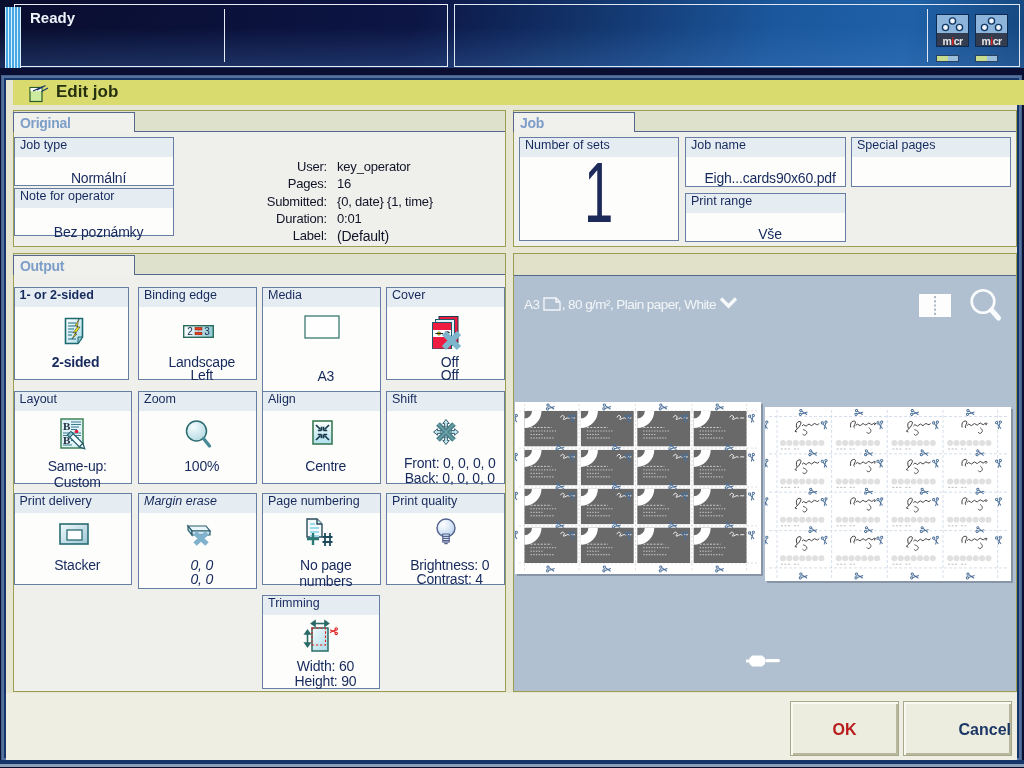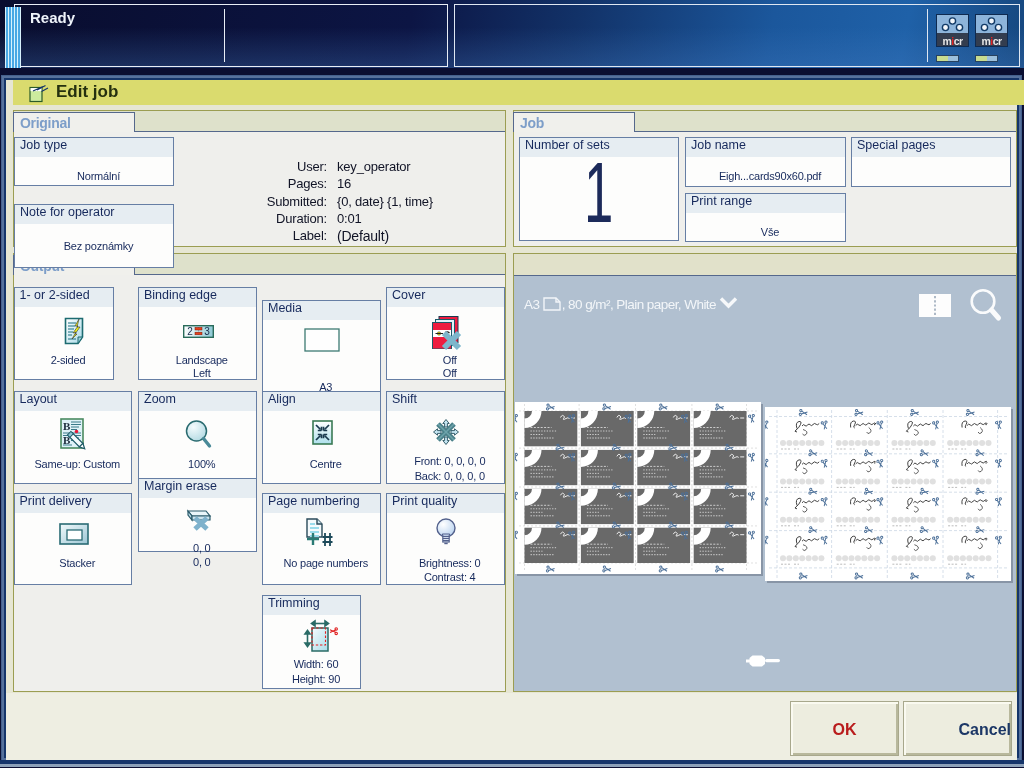--- a/index.html
+++ b/index.html
@@ -1,20 +1,20 @@
 <!DOCTYPE html>
 <html><head><meta charset="utf-8">
 <style>
 *{margin:0;padding:0;box-sizing:border-box;}
 html,body{width:1024px;height:768px;overflow:hidden;}
 body{font-family:"Liberation Sans",sans-serif;background:#0a0e31;position:relative;}
 .abs{position:absolute;}
 .hdr{background:#e6edf2;height:19px;font-size:12.5px;color:#16295c;padding:0px 0 0 5px;}
 .tile{position:absolute;background:#fdfdfc;border:1px solid #667ea4;}
-.cap{position:absolute;font-size:11px;color:#16295c;text-align:center;width:100%;letter-spacing:-0.2px;padding-left:9px;}
+.cap{position:absolute;font-size:14px;color:#16295c;text-align:center;width:100%;letter-spacing:-0.2px;padding-left:9px;}
 .tab{position:absolute;width:122px;height:20px;background:#f0f0ec;border:1px solid #55688c;border-bottom:none;font-weight:bold;font-size:14px;letter-spacing:-0.3px;color:#7d9ec9;padding:2px 0 0 6px;}
 .panel{position:absolute;border:1px solid #9b9d52;background:#efefec;}
 </style></head><body>
 
 <div class="abs" style="left:0;top:0;width:1024px;height:68px;background:linear-gradient(180deg,rgba(70,120,190,0) 40%,rgba(70,125,195,0.30) 100%),linear-gradient(100deg,#090d2e 0%,#0c1544 40%,#123268 56%,#1b579c 75%,#1f61a8 88%,#16477e 100%);"></div>
 <div class="abs" style="left:14px;top:4px;width:434px;height:63px;border:1px solid #e9eef6;"></div>
 <div class="abs" style="left:454px;top:4px;width:566px;height:63px;border:1px solid #dfe7f2;"></div>
 <div class="abs" style="left:224px;top:9px;width:1px;height:53px;background:#e9eef6;"></div>
 <div class="abs" style="left:927px;top:9px;width:1px;height:53px;background:#dfe7f2;"></div>
 <div class="abs" style="left:5px;top:7px;width:16px;height:61px;background:repeating-linear-gradient(90deg,#d8f2fc 0 1px,#49a8e4 1px 3px);"></div>
@@ -75,21 +75,21 @@
   </div>
 <div class="tab" style="left:13px;top:255px;">Output</div>
 <div class="panel" style="left:513px;top:253px;width:504px;height:439px;">
  <div style="position:absolute;left:0;top:0;width:502px;height:21px;background:#e1e1ca;"></div>
  <div style="position:absolute;left:0;top:21px;width:502px;height:416px;background:#b1c0d0;border-top:1px solid #55688c;"></div>
 </div>
 <div class="tile" style="left:14px;top:137px;width:160px;height:49px;">
     <div class="hdr">Job type</div>
     <div class="cap" style="top:32px;">Normální</div>
   </div>
-<div class="tile" style="left:14px;top:204px;width:160px;height:64px;">
+<div class="tile" style="left:14px;top:188px;width:160px;height:48px;">
     <div class="hdr">Note for operator</div>
     <div class="cap" style="top:35px;">Bez poznámky</div>
   </div>
 <div class="abs" style="left:200px;top:159px;width:127px;text-align:right;font-size:13px;color:#111426;letter-spacing:-0.2px;">User:</div>
 <div class="abs" style="left:337px;top:159px;font-size:13px;color:#111426;letter-spacing:-0.2px;">key_operator</div>
 <div class="abs" style="left:200px;top:176.3px;width:127px;text-align:right;font-size:13px;color:#111426;letter-spacing:-0.2px;">Pages:</div>
 <div class="abs" style="left:337px;top:176.3px;font-size:13px;color:#111426;letter-spacing:-0.2px;">16</div>
 <div class="abs" style="left:200px;top:193.60000000000002px;width:127px;text-align:right;font-size:13px;color:#111426;letter-spacing:-0.2px;">Submitted:</div>
 <div class="abs" style="left:337px;top:193.60000000000002px;font-size:13px;color:#111426;letter-spacing:-0.2px;">{0, date} {1, time}</div>
 <div class="abs" style="left:200px;top:210.90000000000003px;width:127px;text-align:right;font-size:13px;color:#111426;letter-spacing:-0.2px;">Duration:</div>
@@ -104,21 +104,21 @@
     <div class="hdr">Job name</div>
     <div class="cap" style="top:32px;">Eigh...cards90x60.pdf</div>
   </div>
 <div class="tile" style="left:685px;top:193px;width:161px;height:49px;">
     <div class="hdr">Print range</div>
     <div class="cap" style="top:32px;">Vše</div>
   </div>
 <div class="tile" style="left:851px;top:137px;width:160px;height:50px;">
     <div class="hdr">Special pages</div>
   </div>
-<div class="tile" style="left:13.5px;top:287px;width:100px;height:93px;">
+<div class="tile" style="left:13.5px;top:287px;width:115px;height:93px;font-weight:bold;">
     <div class="hdr">1- or 2-sided</div>
     <svg class="abs" style="left:49.25px;top:29px;overflow:visible;" width="20" height="28" viewBox="0 0 20 28">
       <defs>
         <linearGradient id="pg" x1="0" y1="0" x2="1" y2="1">
 <stop offset="0" stop-color="#ffffff"></stop>
           <stop offset="1" stop-color="#aadbe8"></stop>
         </linearGradient>
       </defs>
 <path d="M1.5 1.5 H18.5 V20 L14 26.5 H1.5 Z" fill="url(#pg)" stroke="#1d6b70" stroke-width="1.6"></path>
 <path d="M18.5 20 L14 26.5 L14 20 Z" fill="#9ccdd8" stroke="#1d6b70" stroke-width="1"></path>
@@ -146,21 +146,21 @@
 <rect x="0.7" y="0.7" width="29.6" height="11.6" fill="url(#bg2)" stroke="#2a6b5a" stroke-width="1.4"></rect>
 <text x="7" y="10" font-size="10" fill="#1a2a4a" text-anchor="middle" font-family="Liberation Sans">2</text>
 <text x="24" y="10" font-size="10" fill="#1a2a4a" text-anchor="middle" font-family="Liberation Sans">3</text>
 <path d="M15.5 1 V12" stroke="#9ab" stroke-width="1" stroke-dasharray="2 1.5"></path>
 <rect x="12" y="2.4" width="7" height="2.6" fill="#e8401c" stroke="#7a1a08" stroke-width="0.5"></rect>
 <rect x="12" y="7.2" width="7" height="2.6" fill="#e8401c" stroke="#7a1a08" stroke-width="0.5"></rect>
     </svg>
     <div class="cap" style="top:66px;">Landscape</div>
     <div class="cap" style="top:79px;">Left</div>
   </div>
-<div class="tile" style="left:262px;top:287px;width:118.5px;height:119px;margin-top:13px;">
+<div class="tile" style="left:262px;top:287px;width:118.5px;height:119px;">
     <div class="hdr">Media</div>
     <svg class="abs" style="left:41.25px;top:27px;overflow:visible;" width="36" height="24" viewBox="0 0 36 24">
       <rect x="1" y="1" width="34" height="22" fill="#fefefe" stroke="#3d7a72" stroke-width="1.3"></rect>
     </svg>
     <div class="cap" style="top:80px;">A3</div>
   </div>
 <div class="tile" style="left:386px;top:287px;width:118.5px;height:93px;">
     <div class="hdr">Cover</div>
     <svg class="abs" style="left:44.25px;top:28px;overflow:visible;" width="28" height="33" viewBox="0 0 28 33">
       <rect x="8" y="0.5" width="19" height="26" fill="#ee1c40" stroke="#1a3a50" stroke-width="1"></rect>
@@ -254,21 +254,21 @@
         <linearGradient id="sg" x1="0" y1="0" x2="1" y2="1">
 <stop offset="0" stop-color="#f2fafc"></stop>
           <stop offset="1" stop-color="#9cc6d4"></stop>
         </linearGradient>
       </defs>
 <rect x="1" y="1" width="28" height="20" fill="url(#sg)" stroke="#2a6b74" stroke-width="1.6"></rect>
 <rect x="8" y="7" width="15" height="10" fill="#ffffff" stroke="#2a6b74" stroke-width="1.3"></rect>
     </svg>
     <div class="cap" style="top:63px;">Stacker</div>
   </div>
-<div class="tile" style="left:138px;top:478px;width:118.5px;height:74px;">
+<div class="tile" style="left:138px;top:493px;width:118.5px;height:96px;font-style:italic;">
     <div class="hdr">Margin erase</div>
     <svg class="abs" style="left:43.25px;top:26px;overflow:visible;" width="30" height="26" viewBox="0 0 30 26">
       <g>
 <path d="M6 6 L24 6 L28 11 L10 11 Z" fill="#eaf6fa" stroke="#2a5a6a" stroke-width="1.2"></path>
 <path d="M6 6 L10 11 L10 15 L6 10 Z" fill="#b8d8e4" stroke="#2a5a6a" stroke-width="1.2"></path>
 <path d="M10 11 L28 11 L28 15 L10 15 Z" fill="#cde4ee" stroke="#2a5a6a" stroke-width="1.2"></path>
 </g>
 <path d="M13 13 L25 24 M25 13 L13 24" stroke="#7fb2cc" stroke-width="5"></path>
     </svg>
     <div class="cap" style="top:63px;">0, 0</div>
@@ -302,21 +302,21 @@
       </defs>
 <circle cx="10" cy="10" r="9" fill="url(#blg)" stroke="#53618c" stroke-width="1.4"></circle>
 <path d="M7 18.5 Q7 17 6.3 16 H13.7 Q13 17 13 18.5 Z" fill="#c8d8f0" stroke="#53618c" stroke-width="1"></path>
 <rect x="6.8" y="18.5" width="6.4" height="5.5" fill="#dce6f4" stroke="#53618c" stroke-width="1.2"></rect>
 <path d="M7 20.5 H13 M7 22.5 H13" stroke="#53618c" stroke-width="1"></path>
 <path d="M8.3 25.5 H11.7" stroke="#53618c" stroke-width="1.4"></path>
     </svg>
     <div class="cap" style="top:63px;">Brightness: 0</div>
     <div class="cap" style="top:77px;">Contrast: 4</div>
   </div>
-<div class="tile" style="left:262px;top:595px;width:99px;height:94px;">
+<div class="tile" style="left:262px;top:595px;width:118px;height:94px;">
     <div class="hdr">Trimming</div>
     <svg class="abs" style="left:42.25px;top:26px;overflow:visible;" width="34" height="30" viewBox="0 0 34 30">
       <defs>
         <linearGradient id="tg" x1="0" y1="0" x2="1" y2="1">
 <stop offset="0" stop-color="#f4fbfd"></stop>
           <stop offset="1" stop-color="#aadce8"></stop>
         </linearGradient>
       </defs>
 <rect x="7" y="6" width="16" height="23" fill="url(#tg)" stroke="#2a6b66" stroke-width="1.5"></rect>
 <rect x="7" y="6" width="13.5" height="17" fill="none" stroke="#e02020" stroke-width="1.1" stroke-dasharray="2.4 1.8"></rect>

